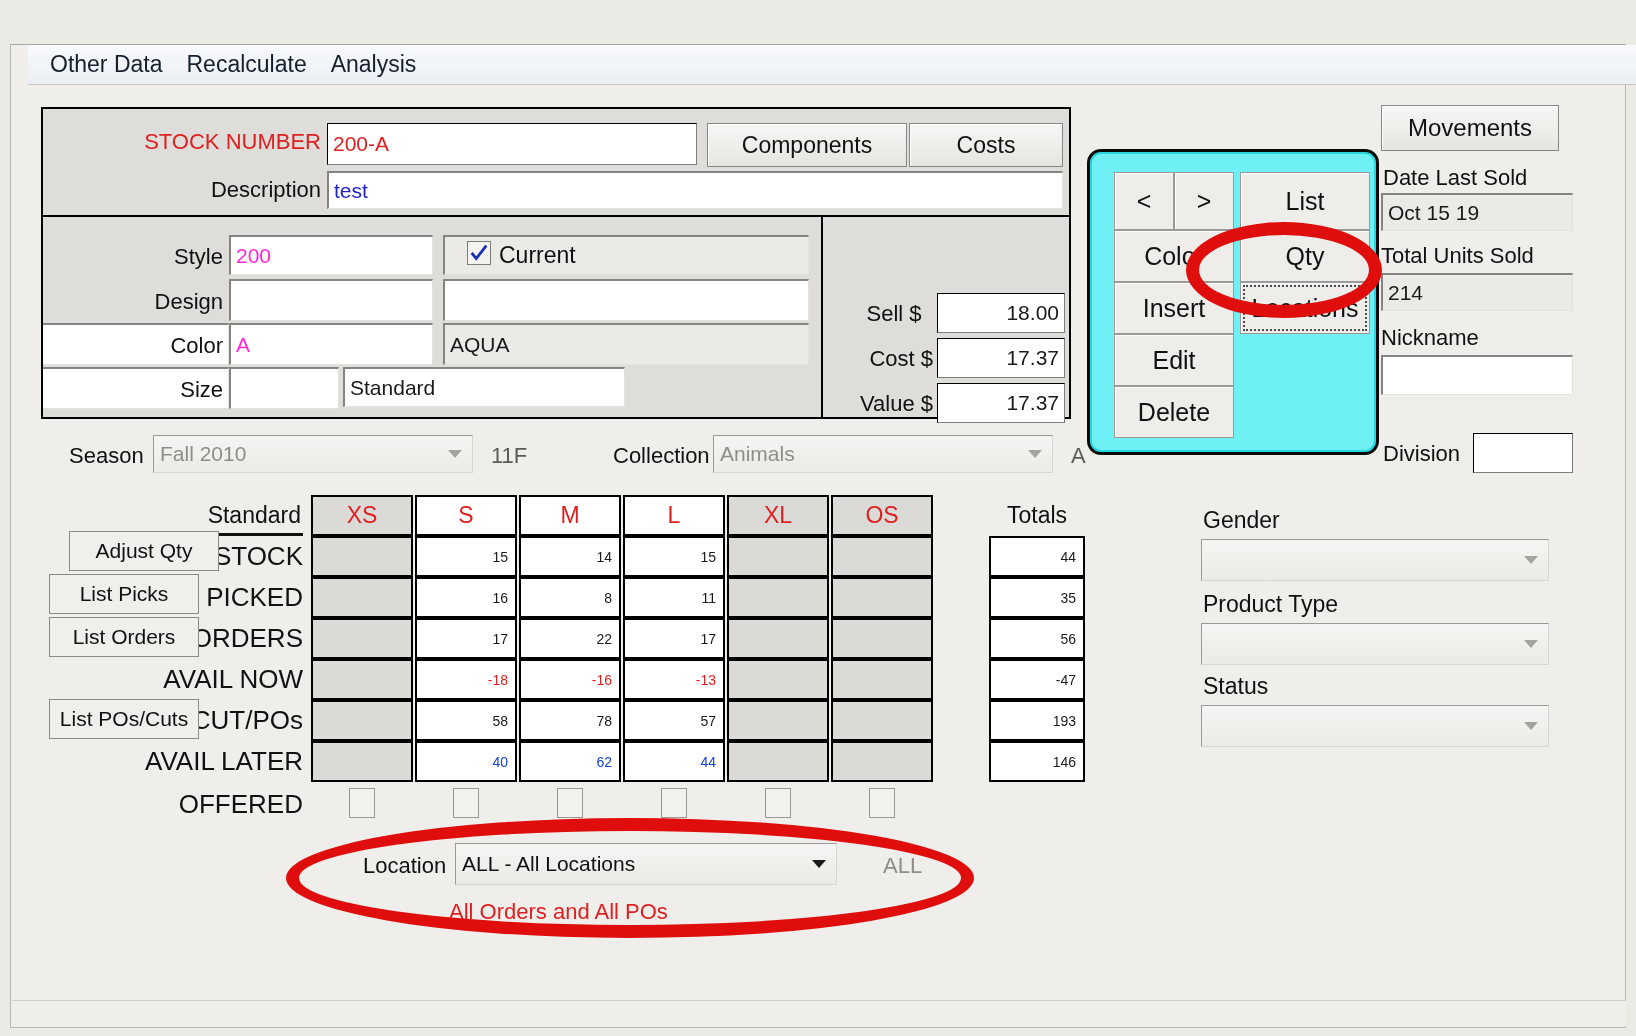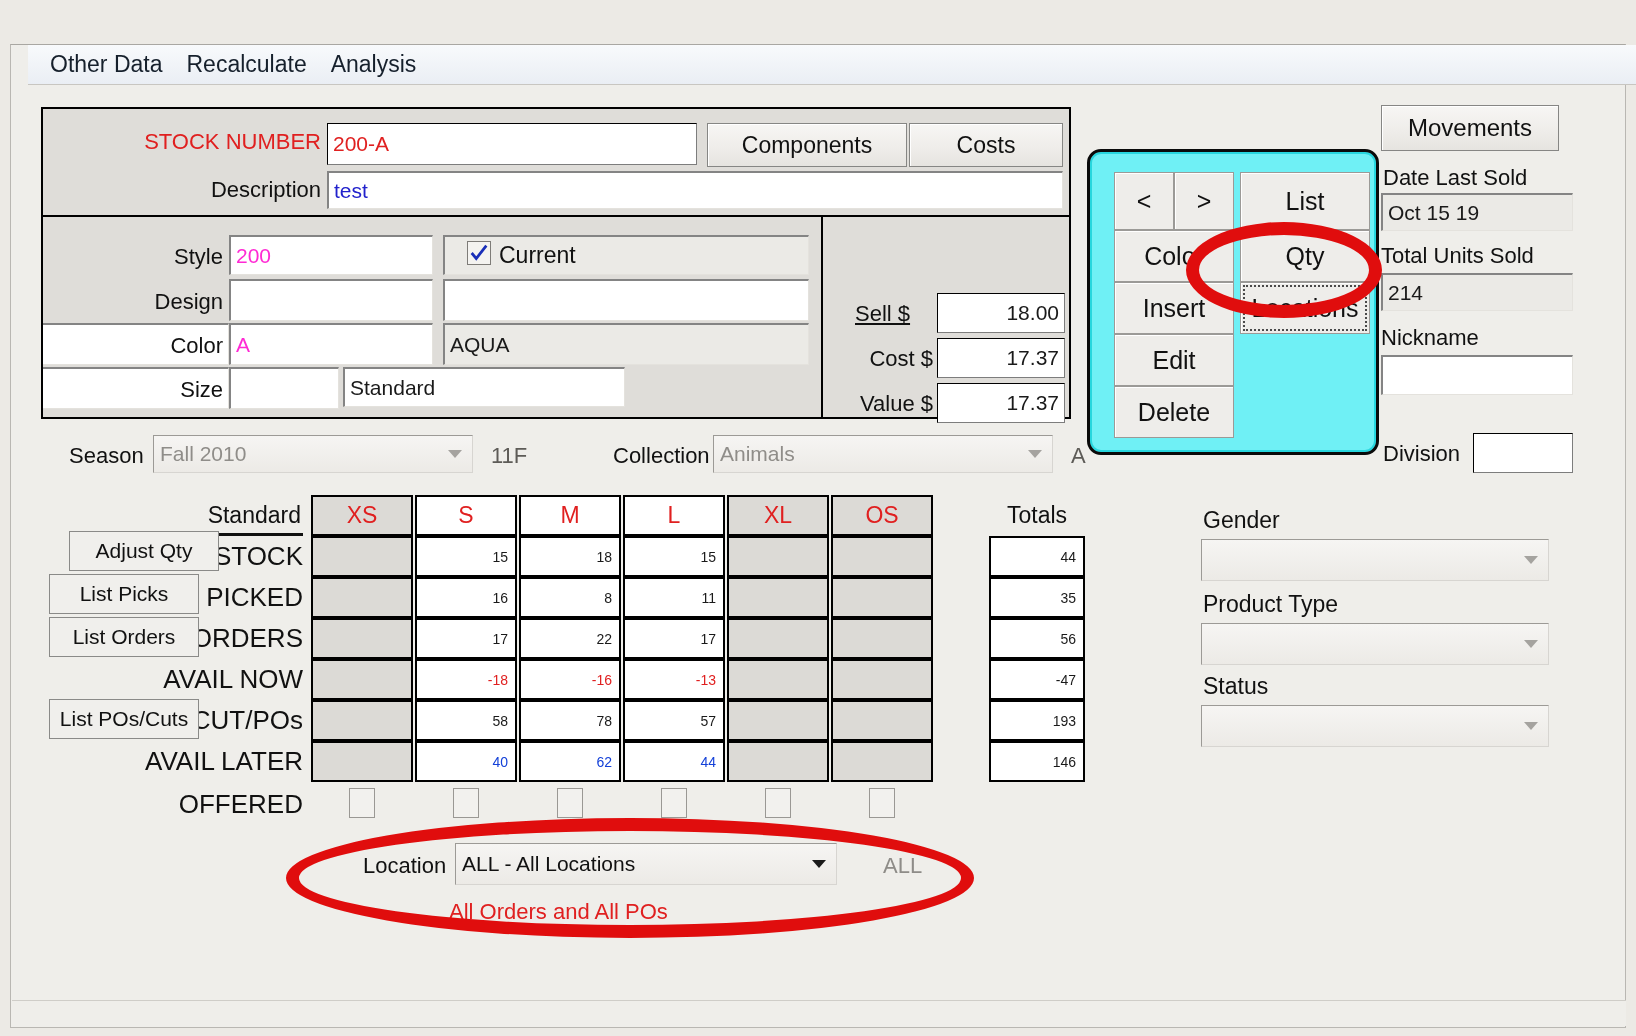--- a/index.html
+++ b/index.html
@@ -187,21 +187,21 @@
       <div class="sunken" style="position:absolute;left:0px;top:214px;width:186px;height:42px;border-left:none;"></div>
       <div class="lbl" style="position:absolute;left:80px;top:224px;width:100px;text-align:right;font-size:22px;z-index:3;">Color</div>
       <div class="sunken" style="position:absolute;left:186px;top:214px;width:204px;height:42px;color:#ff2ad4;z-index:3;">A</div>
       <div class="sunken grey" style="position:absolute;left:400px;top:214px;width:366px;height:42px;z-index:3;">AQUA</div>
 
       <div class="sunken" style="position:absolute;left:0px;top:258px;width:186px;height:42px;border-left:none;"></div>
       <div class="lbl" style="position:absolute;left:82px;top:268px;width:98px;text-align:right;font-size:22px;z-index:3;">Size</div>
       <div class="sunken" style="position:absolute;left:186px;top:258px;width:110px;height:42px;z-index:3;"></div>
       <div class="sunken" style="position:absolute;left:300px;top:258px;width:282px;height:40px;z-index:3;">Standard</div>
 
-      <div class="lbl" style="position:absolute;left:812px;top:192px;width:78px;text-align:left;font-size:22px;text-decoration:underline;">Sell $</div>
+      <div class="lbl" style="position:absolute;left:812px;top:192px;width:78px;text-align:center;font-size:22px;">Sell $</div>
       <div class="txtbox" style="position:absolute;left:894px;top:184px;width:128px;height:40px;justify-content:flex-end;padding-left:20px;">18.00</div>
 
       <div class="lbl" style="position:absolute;left:812px;top:237px;width:78px;text-align:right;font-size:22px;">Cost $</div>
       <div class="txtbox" style="position:absolute;left:894px;top:229px;width:128px;height:40px;justify-content:flex-end;">17.37</div>
 
       <div class="lbl" style="position:absolute;left:800px;top:282px;width:90px;text-align:right;font-size:22px;">Value $</div>
       <div class="txtbox" style="position:absolute;left:894px;top:274px;width:128px;height:40px;justify-content:flex-end;">17.37</div>
     </div>
 
     <div class="cyanpanel">
@@ -253,21 +253,21 @@
         <div class="gcell hdr grey" style="left:300px;top:450px;width:102px;height:41px;position:absolute;">XS</div>
         <div class="gcell hdr white" style="left:404px;top:450px;width:102px;height:41px;position:absolute;">S</div>
         <div class="gcell hdr white" style="left:508px;top:450px;width:102px;height:41px;position:absolute;">M</div>
         <div class="gcell hdr white" style="left:612px;top:450px;width:102px;height:41px;position:absolute;">L</div>
         <div class="gcell hdr grey" style="left:716px;top:450px;width:102px;height:41px;position:absolute;">XL</div>
         <div class="gcell hdr grey" style="left:820px;top:450px;width:102px;height:41px;position:absolute;">OS</div>
         <div class="rowlbl" style="left:978px;top:456px;width:96px;height:28px;justify-content:center;font-size:23px;">Totals</div>
         <div class="rowlbl" style="left:130px;top:491px;width:162px;height:41px;">STOCK</div>
         <div class="gcell num grey" style="left:300px;top:491px;width:102px;height:41px;position:absolute;"></div>
         <div class="gcell num white" style="left:404px;top:491px;width:102px;height:41px;position:absolute;">15</div>
-        <div class="gcell num white" style="left:508px;top:491px;width:102px;height:41px;position:absolute;">18</div>
+        <div class="gcell num white" style="left:508px;top:491px;width:102px;height:41px;position:absolute;">14</div>
         <div class="gcell num white" style="left:612px;top:491px;width:102px;height:41px;position:absolute;">15</div>
         <div class="gcell num grey" style="left:716px;top:491px;width:102px;height:41px;position:absolute;"></div>
         <div class="gcell num grey" style="left:820px;top:491px;width:102px;height:41px;position:absolute;"></div>
         <div class="gcell num white" style="left:978px;top:491px;width:96px;height:41px;position:absolute;border:2px solid #000;">44</div>
         <div class="rowlbl" style="left:130px;top:532px;width:162px;height:41px;">PICKED</div>
         <div class="gcell num grey" style="left:300px;top:532px;width:102px;height:41px;position:absolute;"></div>
         <div class="gcell num white" style="left:404px;top:532px;width:102px;height:41px;position:absolute;">16</div>
         <div class="gcell num white" style="left:508px;top:532px;width:102px;height:41px;position:absolute;">8</div>
         <div class="gcell num white" style="left:612px;top:532px;width:102px;height:41px;position:absolute;">11</div>
         <div class="gcell num grey" style="left:716px;top:532px;width:102px;height:41px;position:absolute;"></div>

